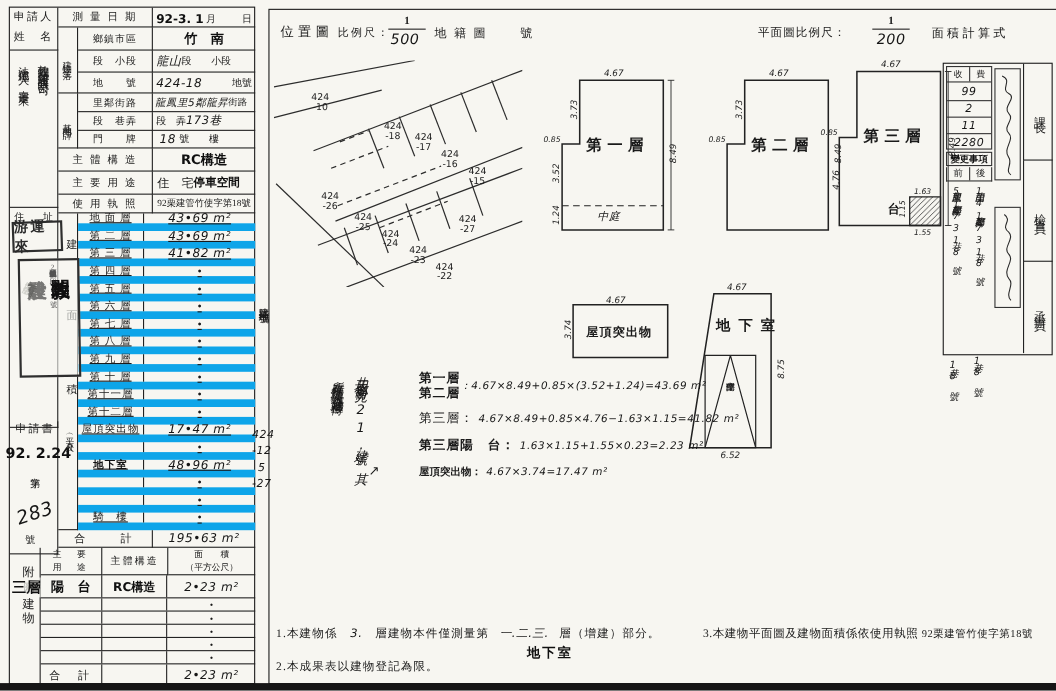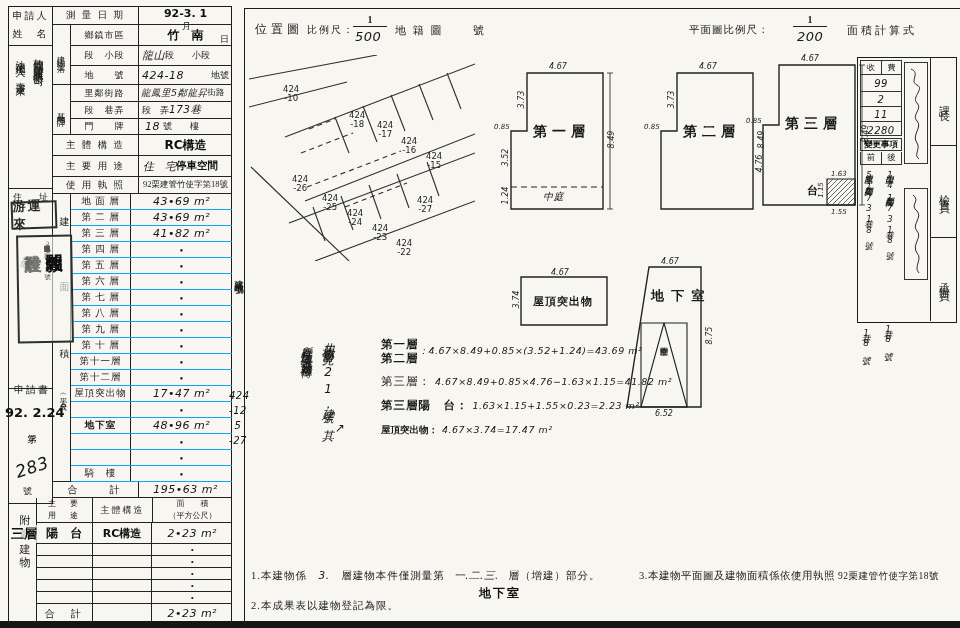--- a/index.html
+++ b/index.html
@@ -11,21 +11,21 @@
   .bb{border-bottom:1px solid #222;}
   .print{font-family:"Liberation Serif",serif;}
   .hand{font-family:"DejaVu Sans",sans-serif;font-style:italic;letter-spacing:.5px;color:#161616;}
   .stamp{font-family:"DejaVu Sans",sans-serif;font-style:normal;font-weight:700;color:#101010;}
   .v{writing-mode:vertical-rl;text-orientation:upright;}
   .cen{display:flex;align-items:center;justify-content:center;}
   .rot{transform:rotate(-90deg);transform-origin:center;}
   .dim{position:absolute;font-size:8px;font-family:"DejaVu Sans",sans-serif;font-style:italic;color:#222;white-space:nowrap;}
   .plan-name{position:absolute;font-size:14px;letter-spacing:5px;font-weight:600;white-space:nowrap;}
   .parcel{position:absolute;font-size:8.5px;line-height:1.1;text-align:center;font-family:"DejaVu Sans",sans-serif;color:#1d1d1d;}
-  .frow{display:flex;height:16px;border-bottom:1px solid #0ea5e9;box-sizing:border-box;}
+  .frow{display:flex;height:16px;border-bottom:7px solid #0ea5e9;box-sizing:border-box;text-decoration:underline;}
   .fl-label{width:60px;border-right:1px solid #222;font-size:9.5px;letter-spacing:1px;display:flex;align-items:center;justify-content:center;box-sizing:border-box;}
   .fl-value{flex:1;display:flex;align-items:center;justify-content:center;font-size:11px;}
   .arow{display:flex;height:12px;border-bottom:1px solid #222;box-sizing:border-box;}
   .a-use{width:56px;border-right:1px solid #222;box-sizing:border-box;}
   .a-struct{width:60px;border-right:1px solid #222;box-sizing:border-box;}
   .a-area{width:80px;display:flex;align-items:center;justify-content:center;font-size:9px;}
   .note{font-size:10.5px;letter-spacing:1px;white-space:nowrap;}
   .seal{border:2px solid #2e2e2e;color:#2a2a2a;}
   svg{display:block;}
   svg path,svg line,svg rect,svg polygon{vector-effect:non-scaling-stroke;}
@@ -60,21 +60,21 @@
 
     <div class="abs cell" style="left:0;top:376px;width:44px;height:121px;">
       <span class="abs print" style="left:5px;top:0;font-size:10px;letter-spacing:2px;">申請書</span>
       <span class="abs stamp" style="left:-4px;top:22px;font-size:13px;white-space:nowrap;">92. 2.24</span>
       <span class="abs v print" style="left:16px;top:44px;height:30px;font-size:9px;">字第</span>
       <span class="abs hand" style="left:6px;top:74px;font-size:17px;transform:rotate(-18deg);">283</span>
       <span class="abs print" style="left:14px;top:102px;font-size:9px;">號</span>
     </div>
 
     <div class="abs cell cen" style="left:44px;top:0;width:86px;height:18px;font-size:9.5px;letter-spacing:2px;">測 量 日 期</div>
-    <div class="abs bb" style="left:130px;top:0;width:93px;height:18px;display:flex;align-items:center;padding:0 3px;flex-direction:column;">
+    <div class="abs bb" style="left:130px;top:0;width:93px;height:18px;display:flex;align-items:flex-end;padding:0 3px;">
       <span class="stamp" style="font-size:11px;">92-3. 1</span>
       <span class="print" style="font-size:9px;margin-left:2px;">月</span>
       <span class="print" style="font-size:9px;margin-left:auto;">日</span>
     </div>
 
     <div class="abs cell cen v" style="left:44px;top:18px;width:18px;height:60px;font-size:8.5px;letter-spacing:3px;">建物坐落</div>
     <div class="abs cell cen v" style="left:44px;top:78px;width:18px;height:50px;font-size:8.5px;letter-spacing:2px;">基地門牌</div>
 
     <div class="abs cell cen" style="left:62px;top:18px;width:68px;height:21px;font-size:9px;letter-spacing:1px;">鄉鎮市區</div>
     <div class="abs bb cen" style="left:130px;top:18px;width:93px;height:21px;">
@@ -110,21 +110,21 @@
       <span class="hand" style="font-size:11px;">18</span>
       <span class="print" style="font-size:9px;margin-left:3px;">號　　樓</span>
     </div>
 
     <div class="abs cell cen" style="left:44px;top:128px;width:86px;height:21px;font-size:9.5px;letter-spacing:2px;">主 體 構 造</div>
     <div class="abs bb cen" style="left:130px;top:128px;width:93px;height:21px;">
       <span class="stamp" style="font-size:12px;">RC構造</span>
     </div>
     <div class="abs cell cen" style="left:44px;top:149px;width:86px;height:21px;font-size:9.5px;letter-spacing:2px;">主 要 用 途</div>
     <div class="abs bb" style="left:130px;top:149px;width:93px;height:21px;display:flex;align-items:center;padding:0 4px;">
-      <span class="print" style="font-size:11px;font-style:italic;">住　宅</span>
+      <span class="print" style="font-size:11px;">住　宅</span>
       <span class="stamp" style="font-size:10.5px;">停車空間</span>
     </div>
     <div class="abs cell cen" style="left:44px;top:170px;width:86px;height:17px;font-size:9.5px;letter-spacing:2px;">使 用 執 照</div>
     <div class="abs bb cen" style="left:130px;top:170px;width:93px;height:17px;">
       <span class="print" style="font-size:8.5px;white-space:nowrap;">92栗建管竹使字第18號</span>
     </div>
 
     <div class="abs cell" style="left:44px;top:187px;width:18px;height:288px;">
       <span class="abs v print" style="left:4px;top:14px;height:180px;font-size:10px;letter-spacing:28px;">建　面　積</span>
       <span class="abs v print" style="left:5px;top:196px;height:86px;font-size:7.5px;letter-spacing:2px;">（平方公尺）</span>

